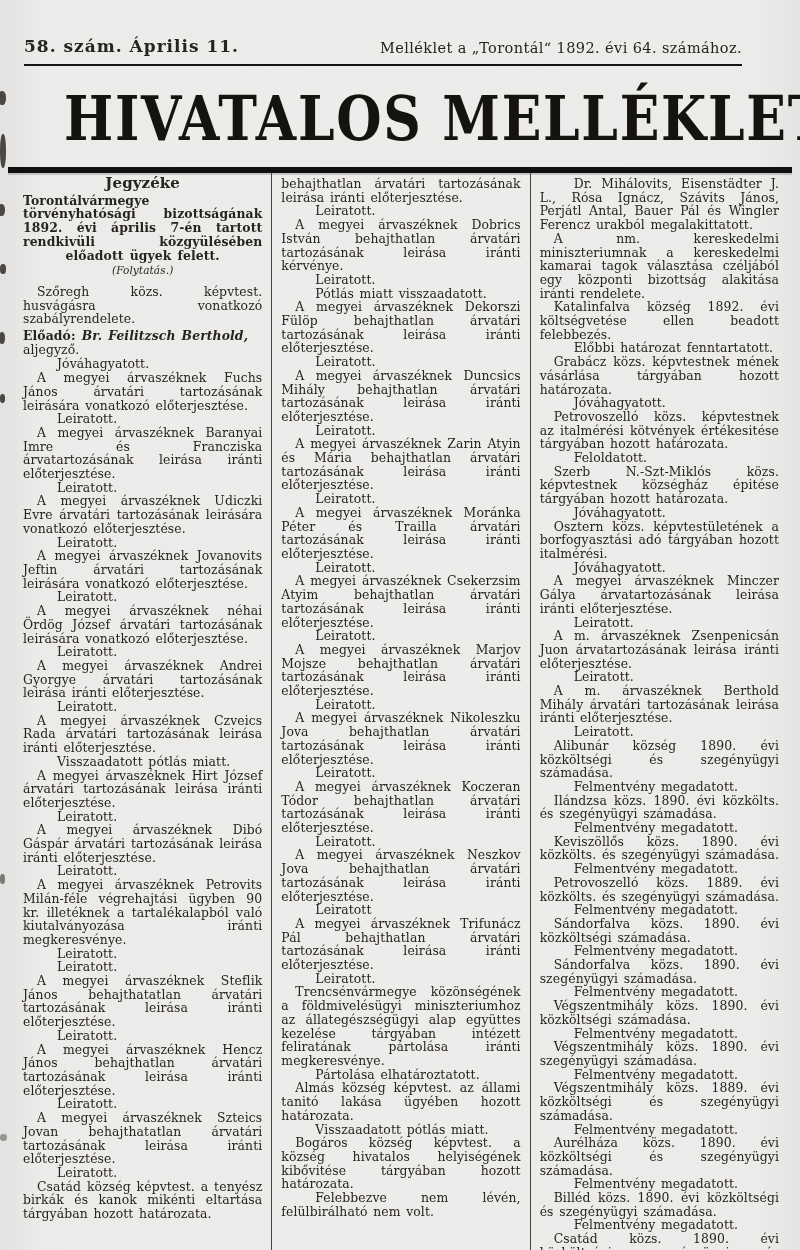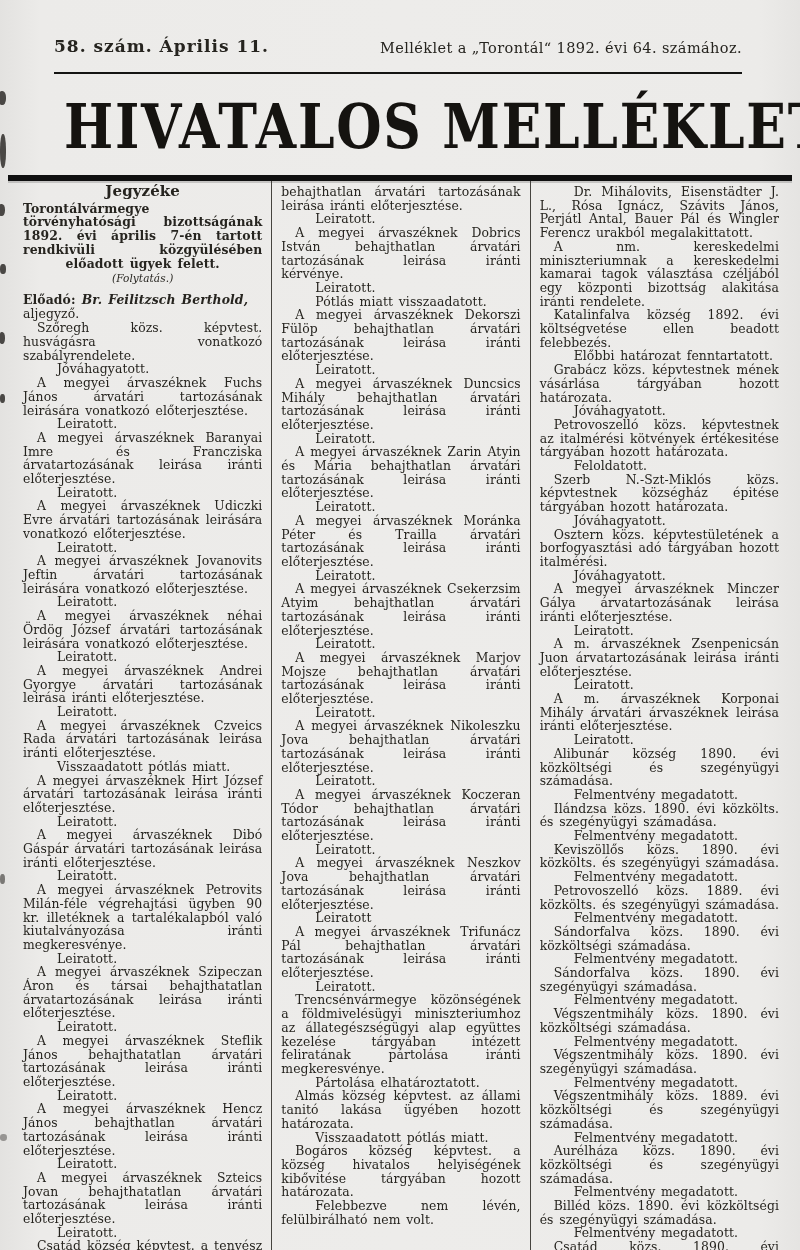--- a/index.html
+++ b/index.html
@@ -9,23 +9,23 @@
     overflow:hidden;
     font-family:"DejaVu Serif", serif;
     color:#26241f;
     background:linear-gradient(90deg,#e3e2e0 0%,#ecebe9 5%,#edecea 50%,#ecebe9 95%,#e5e4e2 100%);
   }
   .paper { position:relative; width:100%; height:100%; }
 
   
   .masthead {
     display:flex; justify-content:space-between; align-items:flex-end;
-    margin:36px 58px 0 54px;
+    margin:36px 58px 0 24px;
     border-bottom:2px solid #141412;
-    padding-bottom:16px;
+    padding-bottom:8px;
   }
   .issue   { font-weight:bold; font-size:17px; letter-spacing:1px; }
   .supp    { font-weight:normal; font-size:14.5px; letter-spacing:0.4px; }
 
   
   .title {
     margin-top:16px;
     text-align:center;
     font-weight:bold;
     font-size:62px;
@@ -90,22 +90,22 @@
   <div class="title">HIVATALOS MELLÉKLET.</div>
 
   <div class="thick-rule"></div>
 
   <div class="cols">
     <section class="col">
 
     <div class="para s-h">Jegyzéke</div>
         <div class="para s-intro">Torontálvármegye törvényhatósági bizottságának 1892. évi április 7-én tartott rendkivüli közgyülésében előadott ügyek felett.</div>
         <div class="para s-small">(Folytatás.)</div>
+        <div class="para s-p">Szőregh közs. képvtest. husvágásra vonatkozó szabályrendelete.</div>
         <div class="para s-eloado"><span class="b">Előadó: </span><span class="bi">Br. Feilitzsch Berthold,</span><span> aljegyző.</span></div>
-        <div class="para s-p">Szőregh közs. képvtest. husvágásra vonatkozó szabályrendelete.</div>
         <div class="para s-r">Jóváhagyatott.</div>
         <div class="para s-p">A megyei árvaszéknek Fuchs János árvatári tartozásának leirására vonatkozó előterjesztése.</div>
         <div class="para s-r">Leiratott.</div>
         <div class="para s-p">A megyei árvaszéknek Baranyai Imre és Francziska árvatartozásának leirása iránti előterjesztése.</div>
         <div class="para s-r">Leiratott.</div>
         <div class="para s-p">A megyei árvaszéknek Udiczki Evre árvatári tartozásának leirására vonatkozó előterjesztése.</div>
         <div class="para s-r">Leiratott.</div>
         <div class="para s-p">A megyei árvaszéknek Jovanovits Jeftin árvatári tartozásának leirására vonatkozó előterjesztése.</div>
         <div class="para s-r">Leiratott.</div>
         <div class="para s-p">A megyei árvaszéknek néhai Ördög József árvatári tartozásának leirására vonatkozó előterjesztése.</div>
@@ -113,21 +113,20 @@
         <div class="para s-p">A megyei árvaszéknek Andrei Gyorgye árvatári tartozásának leirása iránti előterjesztése.</div>
         <div class="para s-r">Leiratott.</div>
         <div class="para s-p">A megyei árvaszéknek Czveics Rada árvatári tartozásának leirása iránti előterjesztése.</div>
         <div class="para s-r">Visszaadatott pótlás miatt.</div>
         <div class="para s-p">A megyei árvaszéknek Hirt József árvatári tartozásának leirása iránti előterjesztése.</div>
         <div class="para s-r">Leiratott.</div>
         <div class="para s-p">A megyei árvaszéknek Dibó Gáspár árvatári tartozásának leirása iránti előterjesztése.</div>
         <div class="para s-r">Leiratott.</div>
         <div class="para s-p">A megyei árvaszéknek Petrovits Milán-féle végrehajtási ügyben 90 kr. illetéknek a tartalékalapból való kiutalványozása iránti megkeresvénye.</div>
         <div class="para s-r">Leiratott.</div>
-        <div class="para s-p">A megyei árvaszéknek Szipeczan Áron és társai behajthatatlan árvatartozásának leirása iránti előterjesztése.</div>
         <div class="para s-r">Leiratott.</div>
         <div class="para s-p">A megyei árvaszéknek Steflik János behajthatatlan árvatári tartozásának leirása iránti előterjesztése.</div>
         <div class="para s-r">Leiratott.</div>
         <div class="para s-p">A megyei árvaszéknek Hencz János behajthatlan árvatári tartozásának leirása iránti előterjesztése.</div>
         <div class="para s-r">Leiratott.</div>
         <div class="para s-p">A megyei árvaszéknek Szteics Jovan behajthatatlan árvatári tartozásának leirása iránti előterjesztése.</div>
         <div class="para s-r">Leiratott.</div>
         <div class="para s-p">Csatád község képvtest. a tenyész birkák és kanok mikénti eltartása tárgyában hozott határozata.</div>
       </section>
     <section class="col">
@@ -175,21 +174,21 @@
         <div class="para s-p">Petrovoszelló közs. képvtestnek az italmérési kötvények értékesitése tárgyában hozott határozata.</div>
         <div class="para s-r">Feloldatott.</div>
         <div class="para s-p">Szerb N.-Szt-Miklós közs. képvtestnek községház épitése tárgyában hozott határozata.</div>
         <div class="para s-r">Jóváhagyatott.</div>
         <div class="para s-p">Osztern közs. képvtestületének a borfogyasztási adó tárgyában hozott italmérési.</div>
         <div class="para s-r">Jóváhagyatott.</div>
         <div class="para s-p">A megyei árvaszéknek Minczer Gálya árvatartozásának leirása iránti előterjesztése.</div>
         <div class="para s-r">Leiratott.</div>
         <div class="para s-p">A m. árvaszéknek Zsenpenicsán Juon árvatartozásának leirása iránti előterjesztése.</div>
         <div class="para s-r">Leiratott.</div>
-        <div class="para s-p">A m. árvaszéknek Korponai Mihály árvatári árvaszéknek leirása iránti előterjesztése.</div>
+        <div class="para s-p">A m. árvaszéknek Berthold Mihály árvatári tartozásának leirása iránti előterjesztése.</div>
         <div class="para s-r">Leiratott.</div>
         <div class="para s-p">Alibunár község 1890. évi közköltségi és szegényügyi számadása.</div>
         <div class="para s-r">Felmentvény megadatott.</div>
         <div class="para s-p">Ilándzsa közs. 1890. évi közkölts. és szegényügyi számadása.</div>
         <div class="para s-r">Felmentvény megadatott.</div>
         <div class="para s-p">Keviszöllős közs. 1890. évi közkölts. és szegényügyi számadása.</div>
         <div class="para s-r">Felmentvény megadatott.</div>
         <div class="para s-p">Petrovoszelló közs. 1889. évi közkölts. és szegényügyi számadása.</div>
         <div class="para s-r">Felmentvény megadatott.</div>
         <div class="para s-p">Sándorfalva közs. 1890. évi közköltségi számadása.</div>

